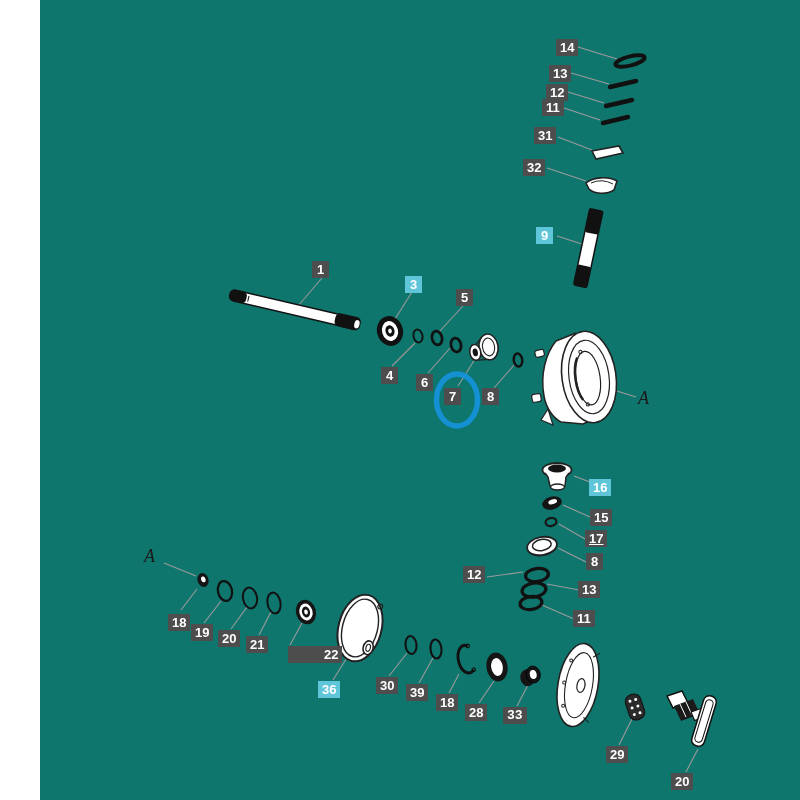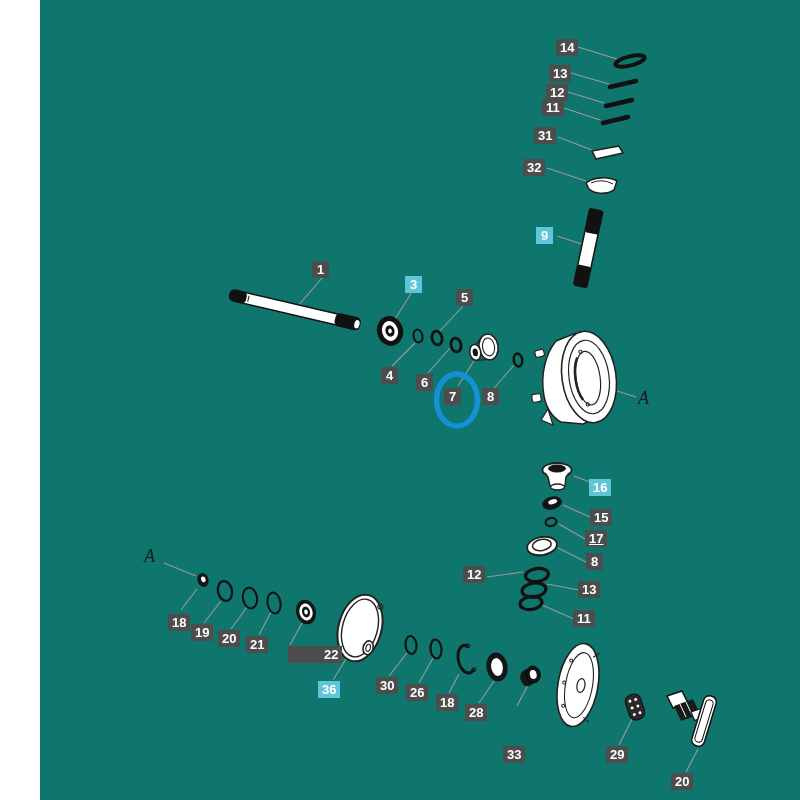--- a/index.html
+++ b/index.html
@@ -242,23 +242,23 @@
   <div class="lbl" style="left:423px;top:566px;">12</div>
   <div class="lbl" style="left:538px;top:581px;">13</div>
   <div class="lbl" style="left:533px;top:610px;">11</div>
   <div class="lbl" style="left:128px;top:614px;">18</div>
   <div class="lbl" style="left:151px;top:624px;">19</div>
   <div class="lbl" style="left:178px;top:630px;">20</div>
   <div class="lbl" style="left:206px;top:636px;">21</div>
   <div class="lbl" style="left:248px;top:646px;padding-left:36px;">22</div>
   <div class="lbl hl" style="left:278px;top:681px;">36</div>
   <div class="lbl" style="left:336px;top:677px;">30</div>
-  <div class="lbl" style="left:366px;top:684px;">26</div>
+  <div class="lbl" style="left:366px;top:684px;">39</div>
   <div class="lbl" style="left:396px;top:694px;">18</div>
   <div class="lbl" style="left:425px;top:704px;">28</div>
-  <div class="lbl" style="left:463px;top:746px;">33</div>
+  <div class="lbl" style="left:463px;top:707px;font-family:Liberation Mono, monospace;">33</div>
   <div class="lbl" style="left:566px;top:746px;">29</div>
   <div class="lbl" style="left:631px;top:773px;">20</div>
 
   <div class="refletter" style="left:598px;top:388px;">A</div>
   <div class="refletter" style="left:104px;top:546px;">A</div>
 
 </div>
 
 </body></html>

